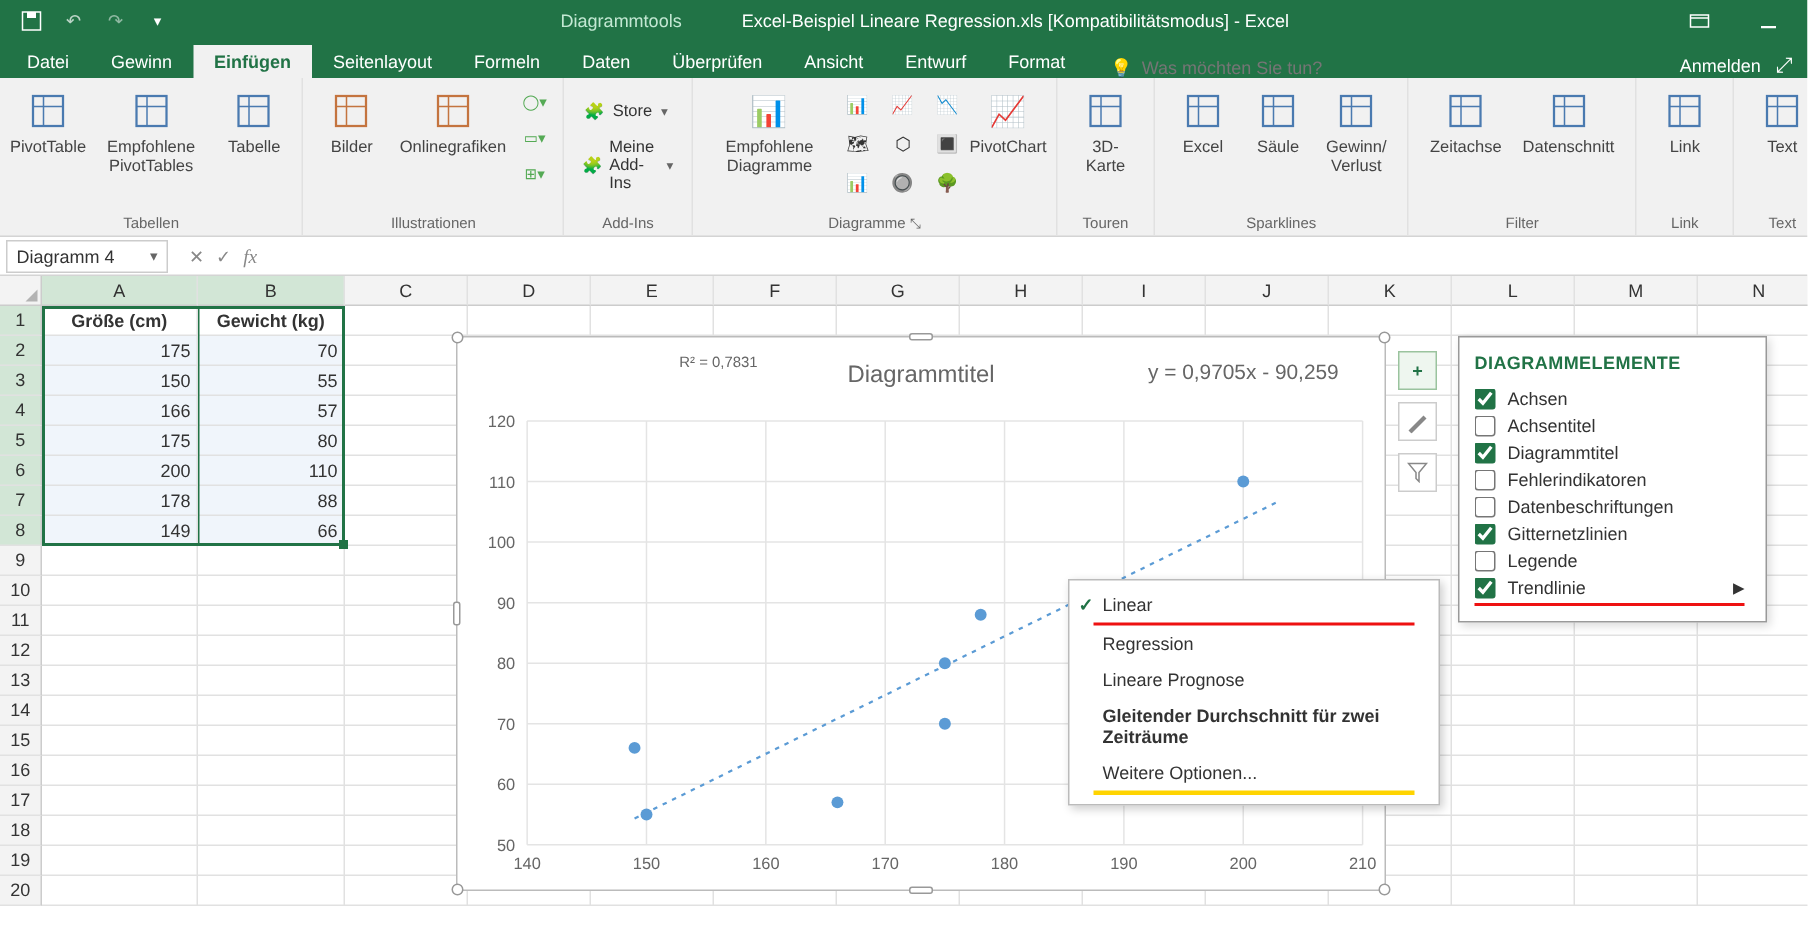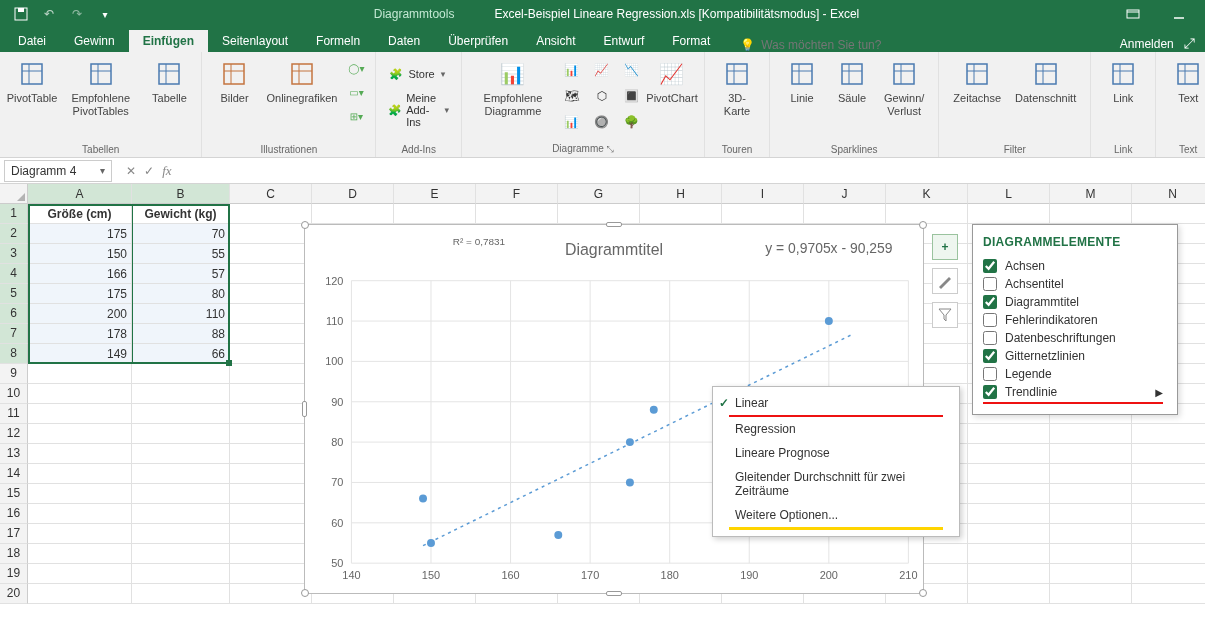--- a/index.html
+++ b/index.html
@@ -265,21 +265,21 @@
     <div class="group">
       <div class="buttons">
         <div class="rbtn">
           <div class="ri" style="color:#4a7ab0">
             <svg width="26" height="26">
               <rect x="3" y="3" width="20" height="20" fill="none" stroke="currentColor" stroke-width="1.5"></rect>
               <line x1="3" y1="10" x2="23" y2="10" stroke="currentColor"></line>
               <line x1="10" y1="3" x2="10" y2="23" stroke="currentColor"></line>
             </svg>
           </div>
-          <div class="rl">Linie</div>
+          <div class="rl">Excel</div>
         </div>
         <div class="rbtn">
           <div class="ri" style="color:#4a7ab0">
             <svg width="26" height="26">
               <rect x="3" y="3" width="20" height="20" fill="none" stroke="currentColor" stroke-width="1.5"></rect>
               <line x1="3" y1="10" x2="23" y2="10" stroke="currentColor"></line>
               <line x1="10" y1="3" x2="10" y2="23" stroke="currentColor"></line>
             </svg>
           </div>
           <div class="rl">Säule</div>
@@ -806,21 +806,21 @@
         <div class="mitem checked" style="position: relative; padding-left: 20px;">
           <span>Linear</span>
         </div>
         <div class="redline" style="margin: 0px 14px;"></div>
         <div class="mitem" style="position: relative; padding-left: 20px;">
           <span>Regression</span>
         </div>
         <div class="mitem" style="position: relative; padding-left: 20px;">
           <span>Lineare Prognose</span>
         </div>
-        <div class="mitem" style="position: relative; padding-left: 20px;">
+        <div class="mitem" style="position: relative; padding-left: 20px; font-weight: bold;">
           <span>Gleitender Durchschnitt für zwei Zeiträume</span>
         </div>
         <div class="mitem" style="position: relative; padding-left: 20px;">
           <span>Weitere Optionen...</span>
         </div>
         <div class="yellowline" style="margin: 0px 14px 2px;"></div>
       </div>
   </div>
 </div>
 

